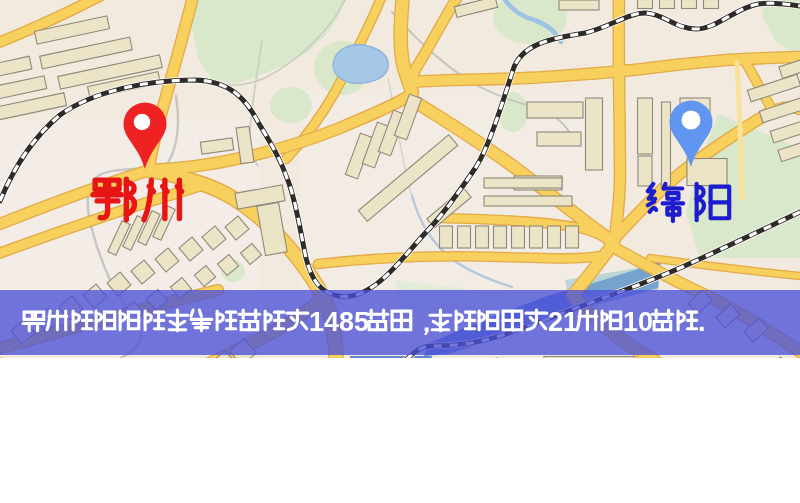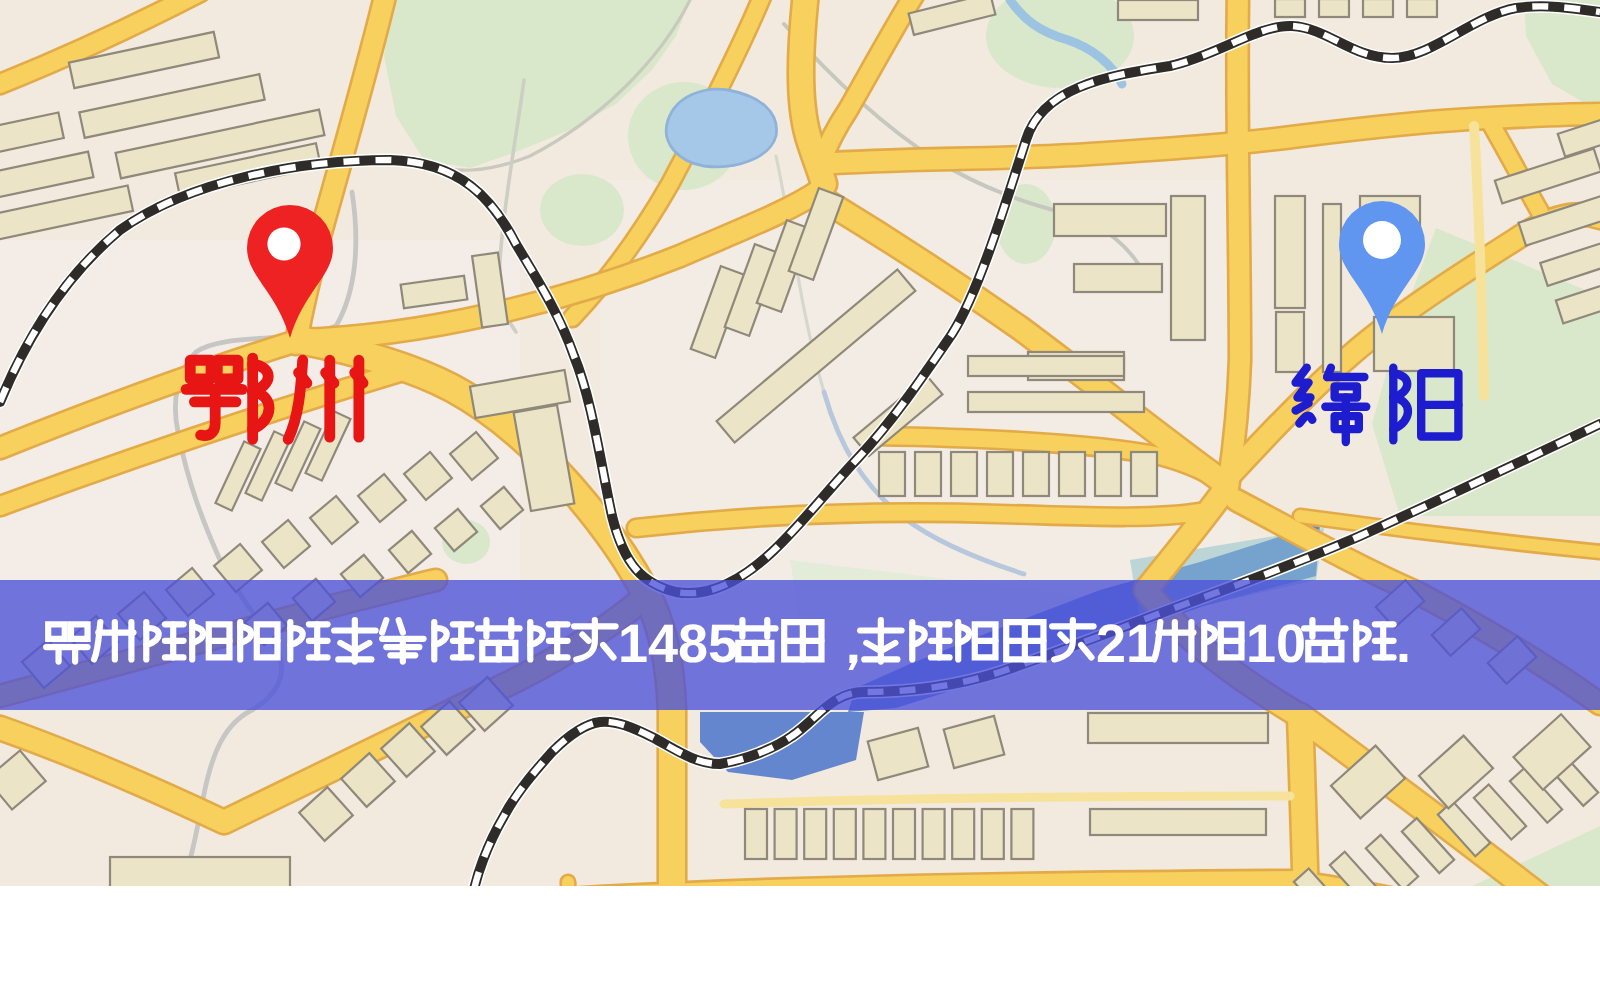--- a/index.html
+++ b/index.html
@@ -1,14 +1,14 @@
 <!DOCTYPE html>
 <html><head><meta charset="utf-8"><style>
 html,body{margin:0;padding:0;background:#fff;font-family:"Liberation Sans",sans-serif;}
-#map{position:relative;width:800px;height:443px;overflow:hidden;}
+#map{position:relative;width:800px;height:358px;overflow:hidden;}
 </style></head><body>
 
 <div id="map">
 <svg width="800" height="503" viewBox="0 0 800 503" xmlns="http://www.w3.org/2000/svg">
 <defs>
         <g id="ga">
           <path d="M2,4 H22"></path>
           <path d="M2,11 H22"></path>
           <path d="M4,17 H20"></path>
           <path d="M12,4 V22"></path>

